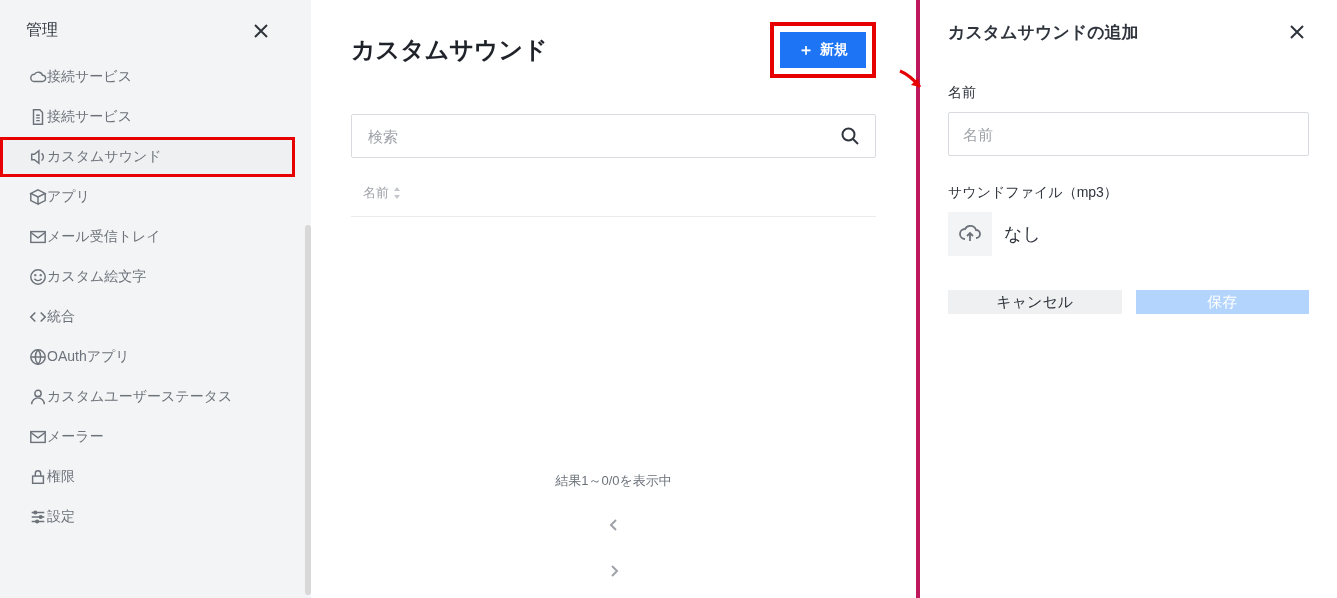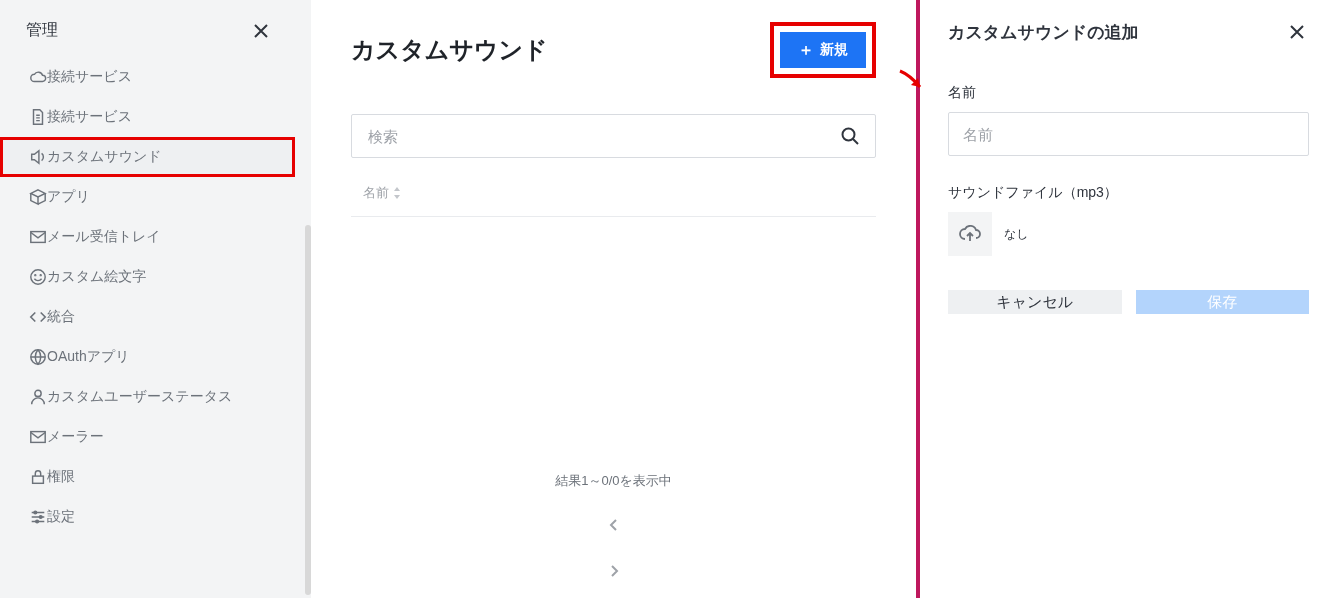--- a/index.html
+++ b/index.html
@@ -42,21 +42,21 @@
   
   .panel { width:421px; flex:0 0 421px; border-left:4px solid #be185d; padding:20px 28px 0 28px; display:flex; flex-direction:column; }
   .panel-header { display:flex; align-items:center; justify-content:space-between; margin-bottom:40px; }
   .panel-title { font-size:17px; font-weight:600; color:#2f343d; }
   .panel-close { font-size:20px; color:#2f343d; cursor:pointer; background:none; border:none; padding:4px; }
   .form-label { font-size:14px; color:#2f343d; margin-bottom:10px; display:block; }
   .form-input { width:100%; height:44px; border:1px solid #d8dbe0; border-radius:2px; padding:0 14px; font-size:15px; outline:none; margin-bottom:28px; background:#fff; }
   .form-input::placeholder { color:#9ea2a8; }
   .file-row { display:flex; align-items:center; gap:12px; margin-bottom:34px; }
   .upload-btn { width:44px; height:44px; background:#f3f4f5; border:none; display:flex; align-items:center; justify-content:center; cursor:pointer; }
-  .file-status { font-size:12px; color:#2f343d; }
+  .file-status { font-size:18px; color:#2f343d; }
   .btn-row { display:flex; gap:14px; }
   .btn { flex:1; height:24px; border:none; font-size:15px; font-weight:500; cursor:pointer; }
   .btn-cancel { background:#eef0f2; color:#2f343d; }
   .btn-save { background:#b3d4fc; color:#fff; cursor:default;font-family:Liberation Mono, monospace; }
 
   
   .annot-arrow { position:absolute; left:898px; top:69px; pointer-events:none; }
 
   svg { display:block; }
 </style>

